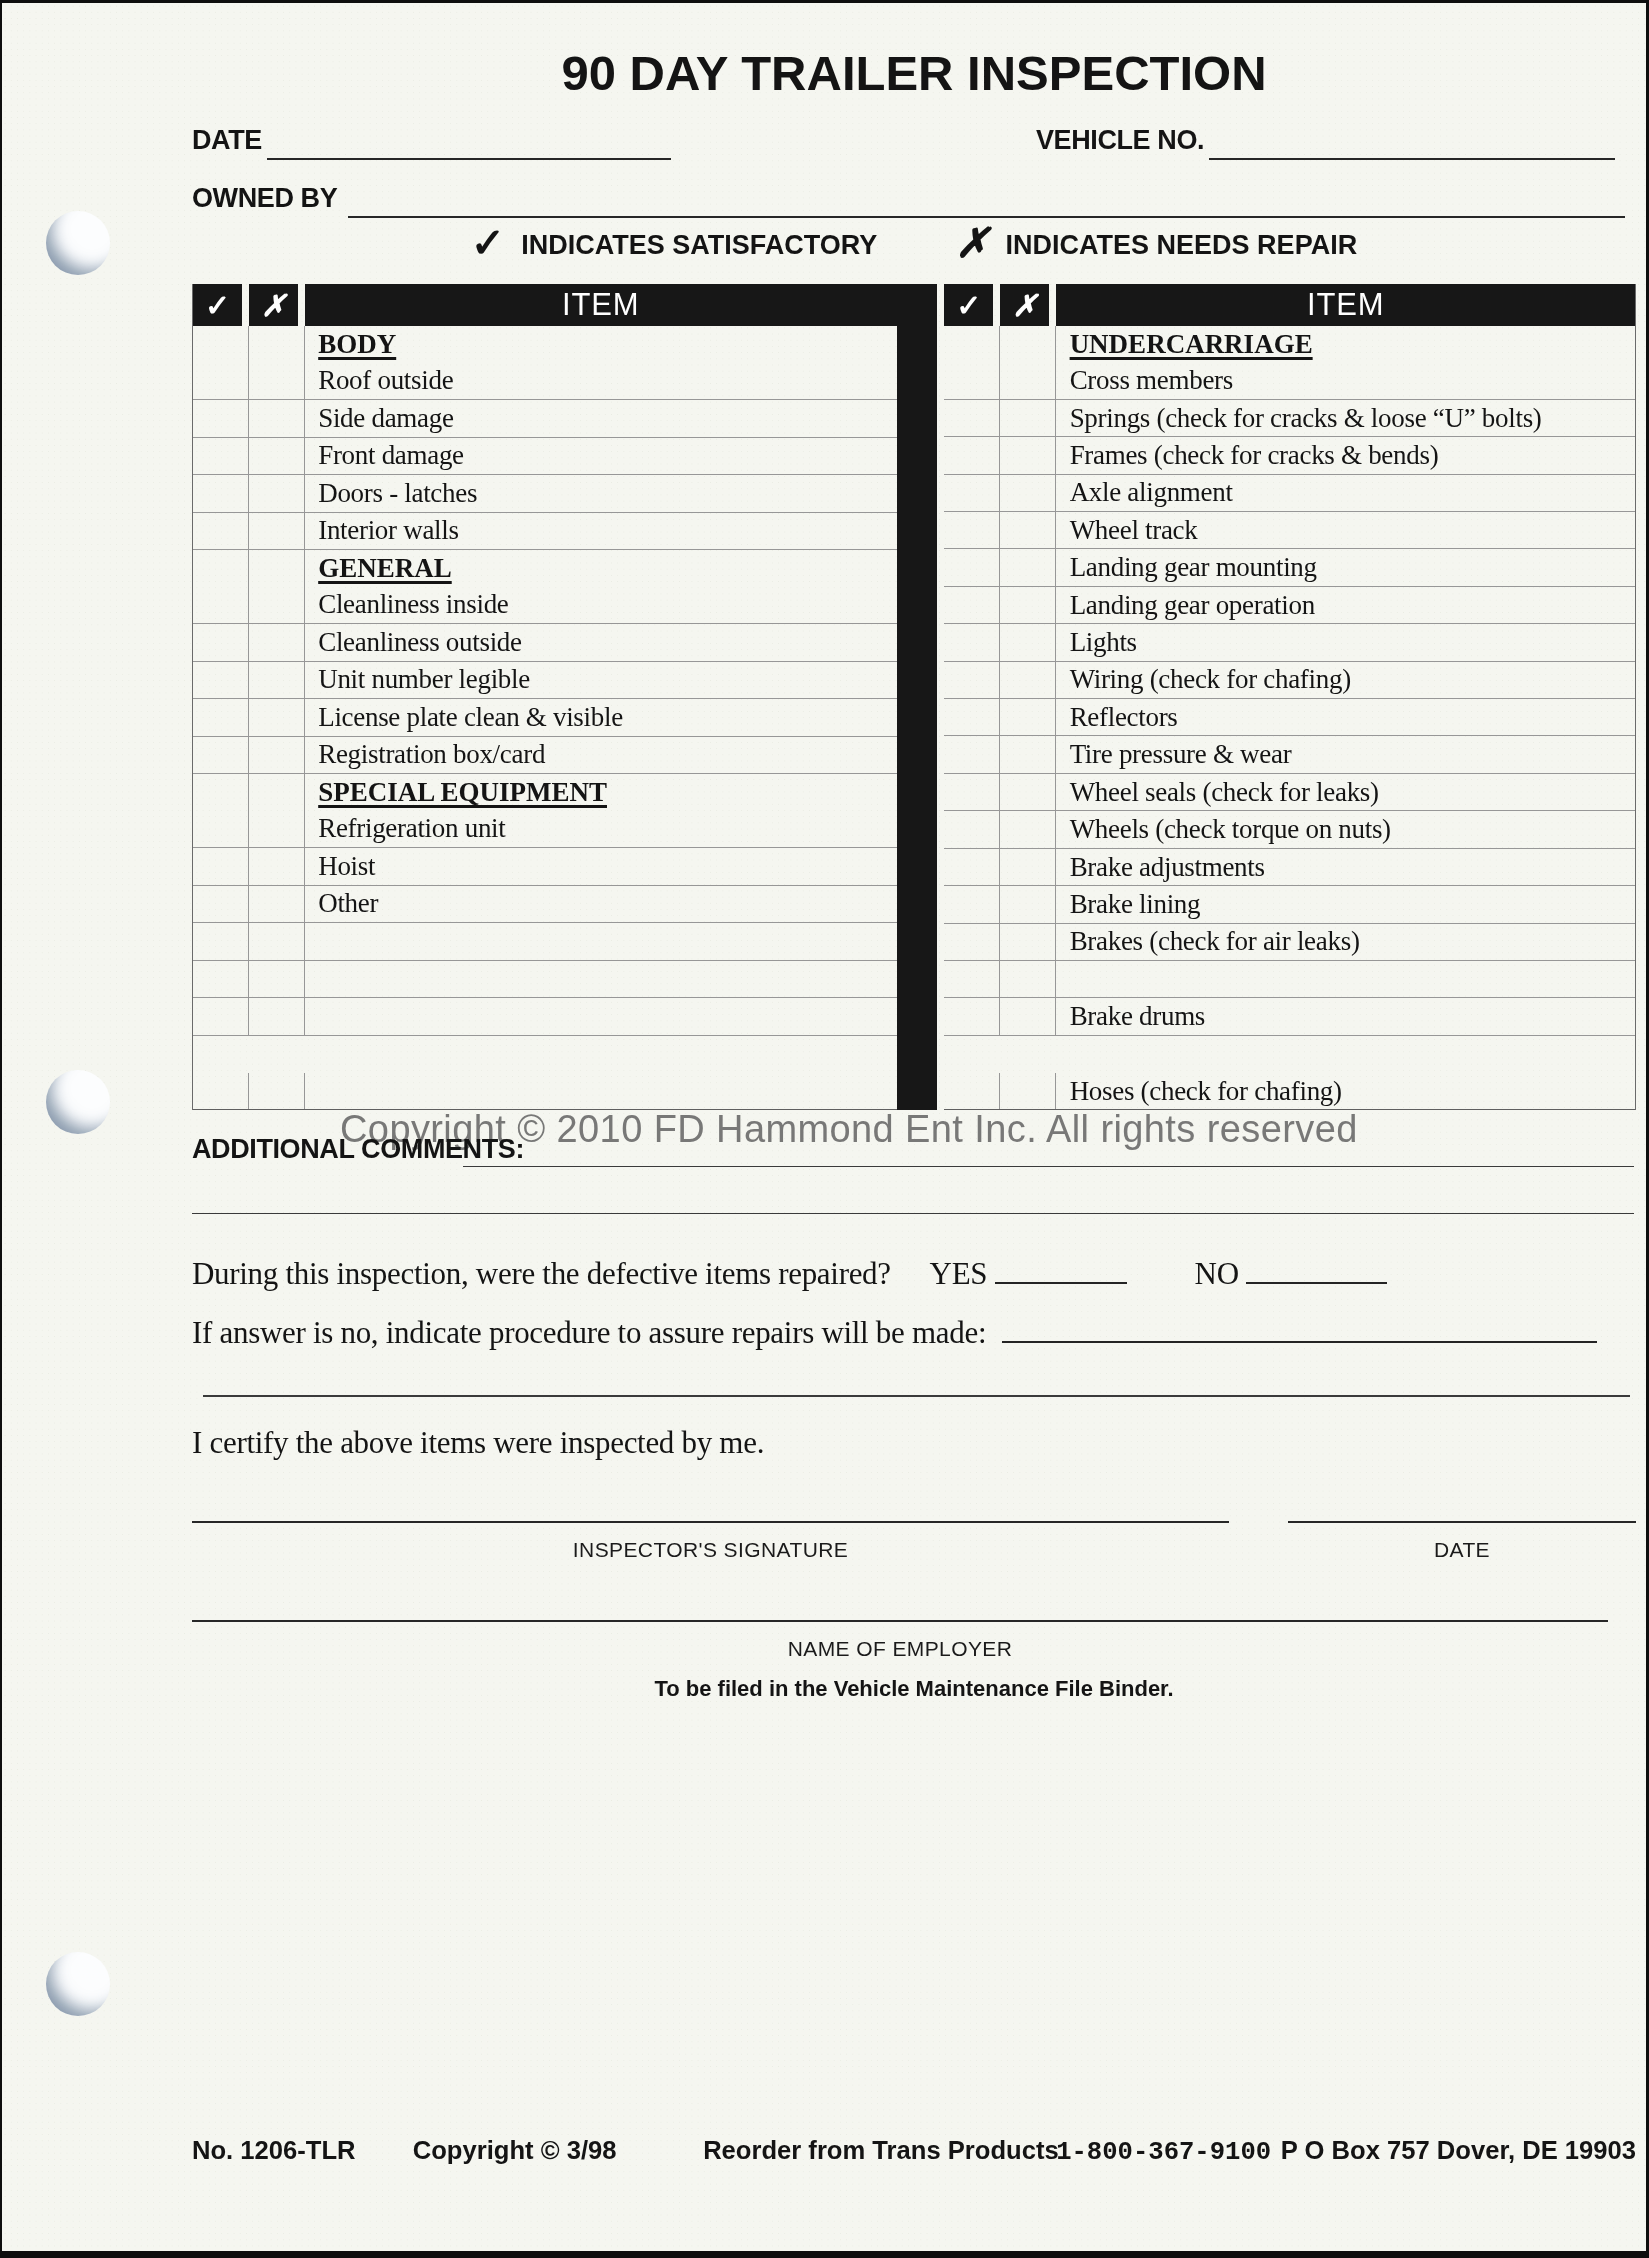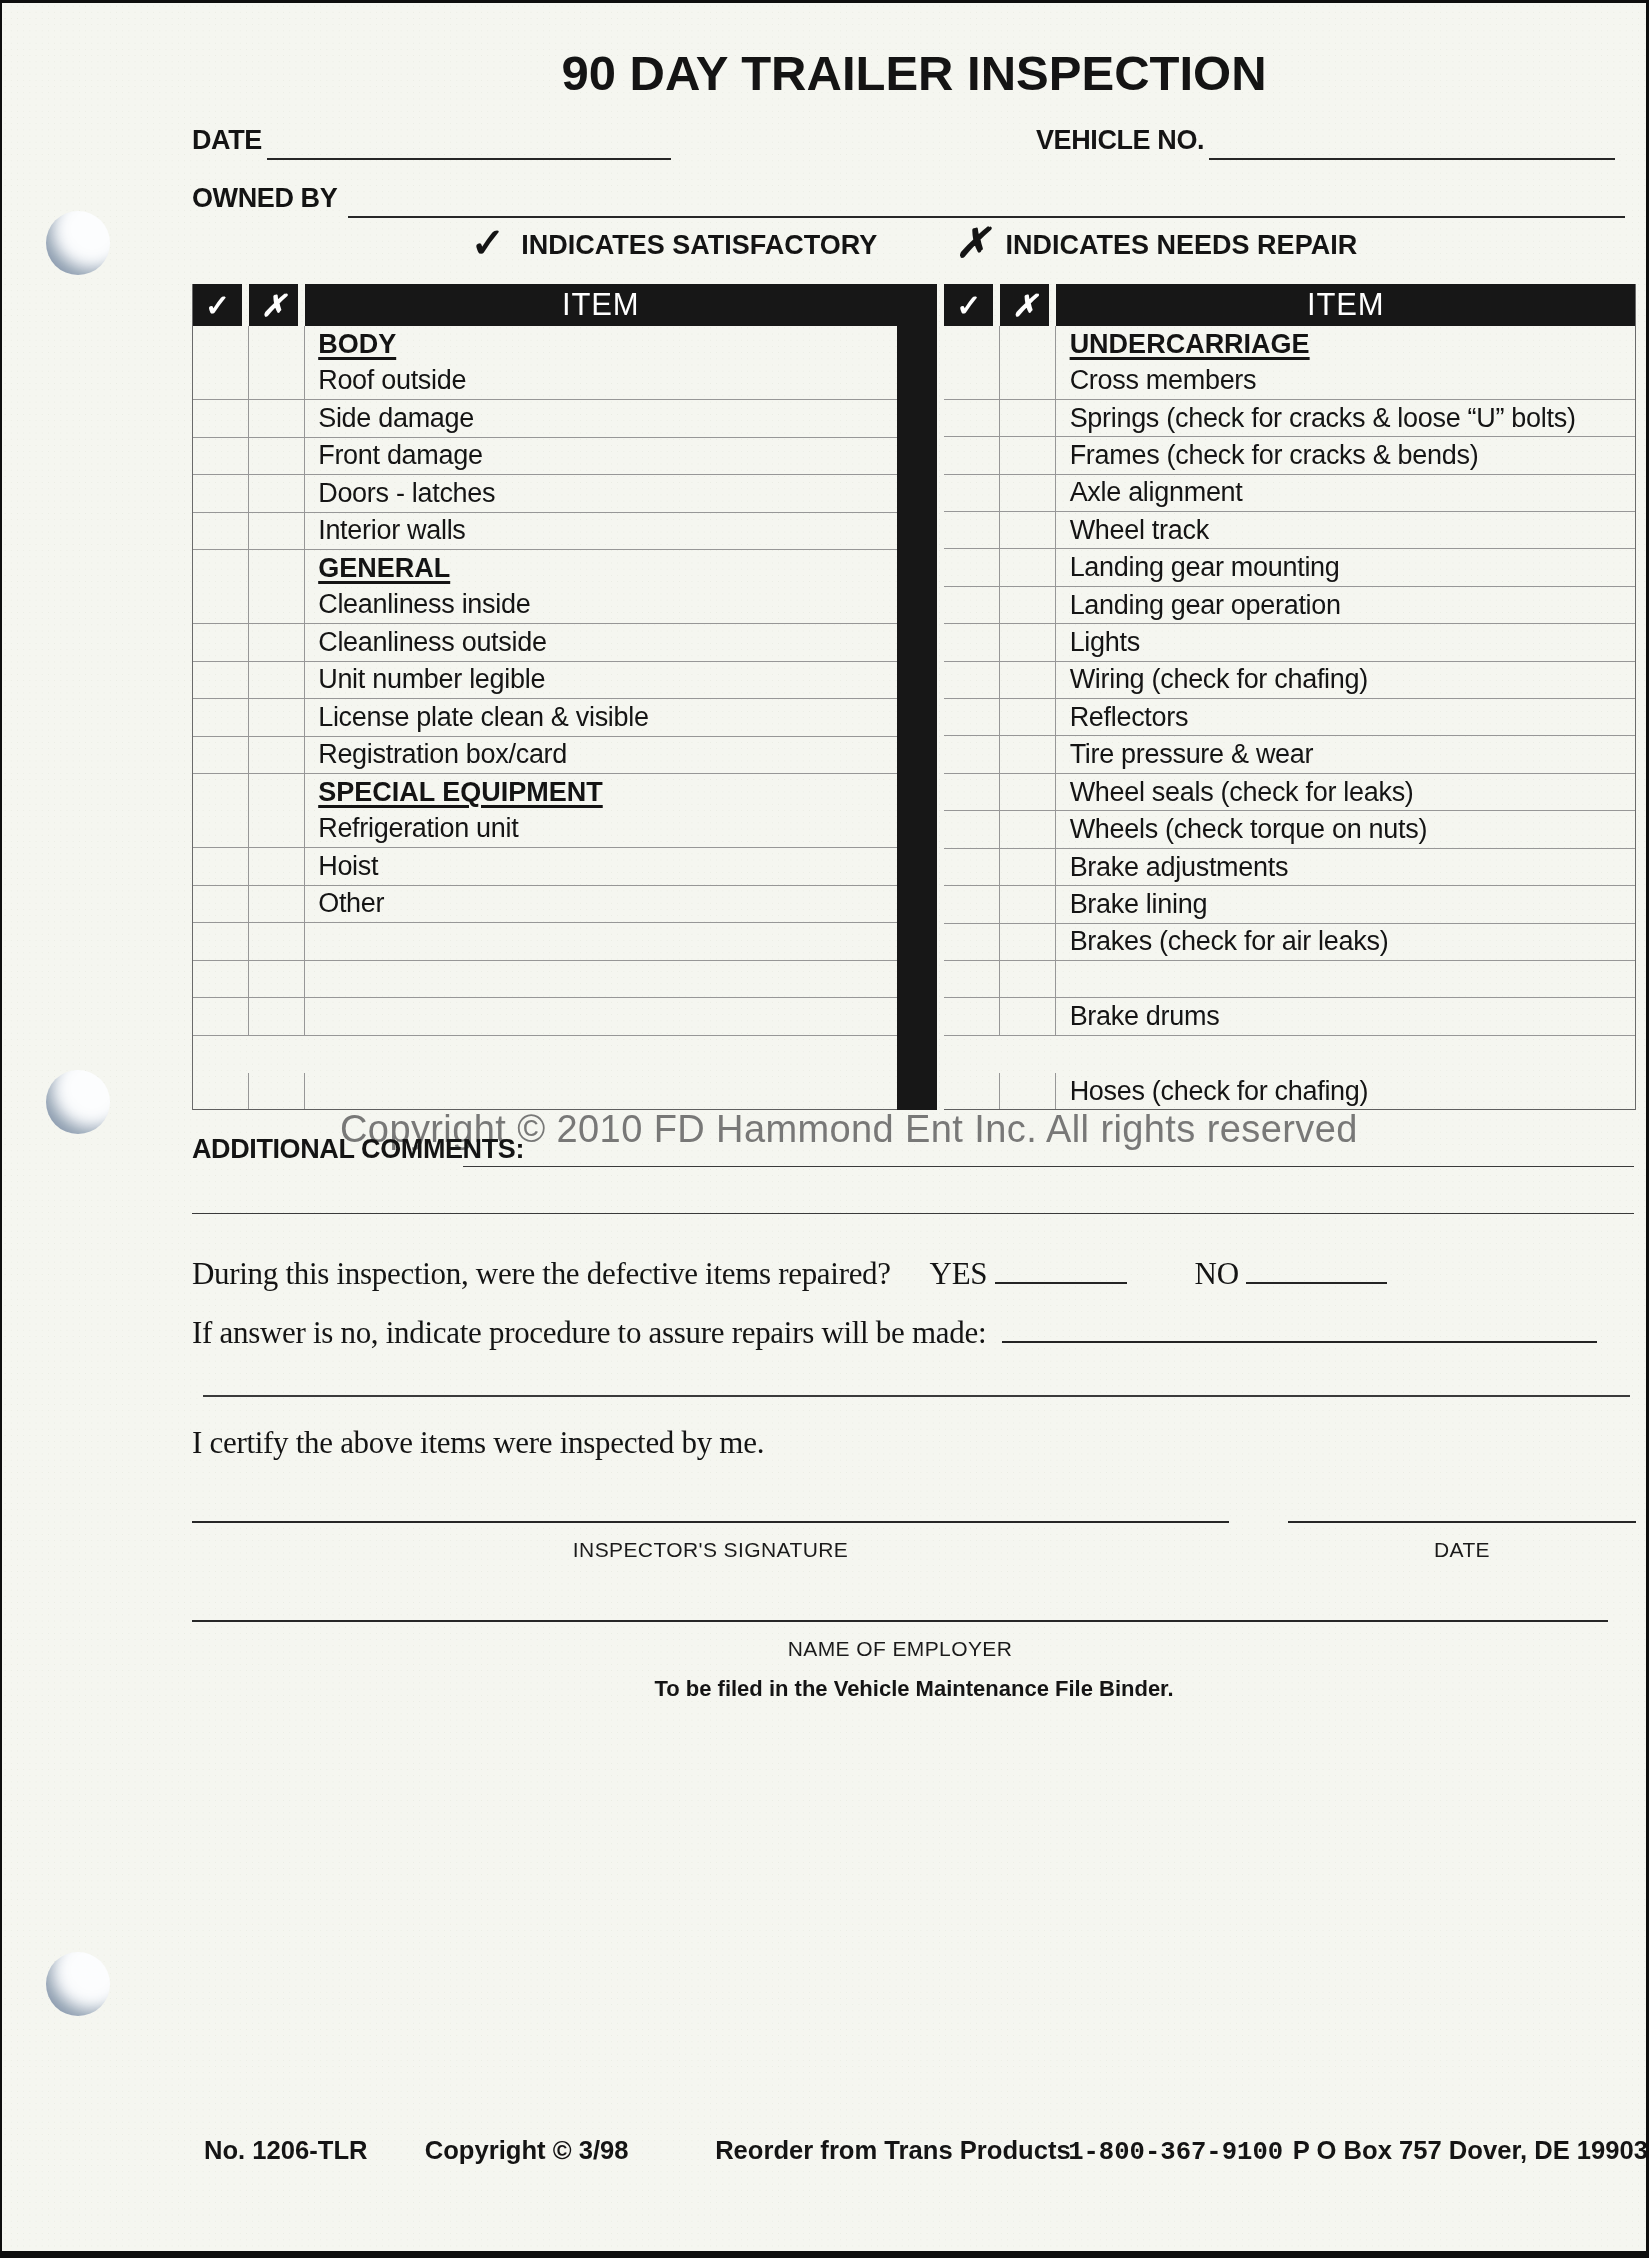--- a/index.html
+++ b/index.html
@@ -45,40 +45,40 @@
   .half.left{width:705px;border-left:0.9px solid #6a6a6a;}
   .divider{width:41px;background:#171717;}
   .spacer{width:7px;}
   .half.right{width:692px;border-right:0.9px solid #6a6a6a;}
   .thead{height:42px;display:flex;}
   .hc{background:#171717;color:#fff;display:flex;align-items:center;justify-content:center;}
   .hc.small{width:49px;font-size:30px;font-weight:800;}
   .hgap{width:7px;}
   .hc.big{flex:1;font-size:31px;font-weight:400;letter-spacing:0.9px;}
   .tbody{flex:1;display:flex;flex-direction:column;border-bottom:0.9px solid #5f5f5f;}
-  .trow{flex:1;display:flex;border-bottom:0.9px solid #979797;}
+  .trow{flex:1;display:flex;border-bottom:0.9px solid #979797;font-family:Liberation Serif, serif;}
   .trow.section{border-bottom:none;}
   .trow:last-child{border-bottom:none;margin-top:37px;}
   .c{box-sizing:border-box;}
   .c1{width:56px;border-right:0.9px solid #979797;}
   .c2{width:56px;border-right:0.9px solid #979797;}
   .c3{flex:1;display:flex;align-items:flex-end;padding:0 0 2.6px 13.2px;font-size:27px;letter-spacing:-0.3px;}
   .section-text{font-weight:800;text-decoration:underline;text-decoration-thickness:2.6px;text-underline-offset:4.4px;letter-spacing:0;}
   
   .watermark{
     left:338px;top:1105px;font-size:38px;color:rgba(98,98,98,.85);letter-spacing:0.4px;white-space:nowrap;
   }
   
   .serif{font-family:"Liberation Serif", serif;font-size:31px;letter-spacing:-0.3px;}
   .blank{display:inline-block;border-bottom:2.6px solid #242424;}
   .small-caps-label{font-size:21px;letter-spacing:0.4px;color:#1b1b1b;}
   .filing{left:190px;top:1673px;width:1444px;text-align:center;font-size:22px;font-weight:800;}
   .footer{
     left:190px;top:2133px;width:1444px;display:flex;align-items:baseline;
-    font-size:25.6px;font-weight:700;white-space:nowrap;margin-left:12px;
+    font-size:25.6px;font-weight:700;white-space:nowrap;
   }
 </style>
 </head>
 <body>
 
 <div class="page">
 
   <div class="hole" style="top:208px;"></div>
   <div class="hole" style="top:1067px;"></div>
   <div class="hole" style="top:1949px;"></div>

